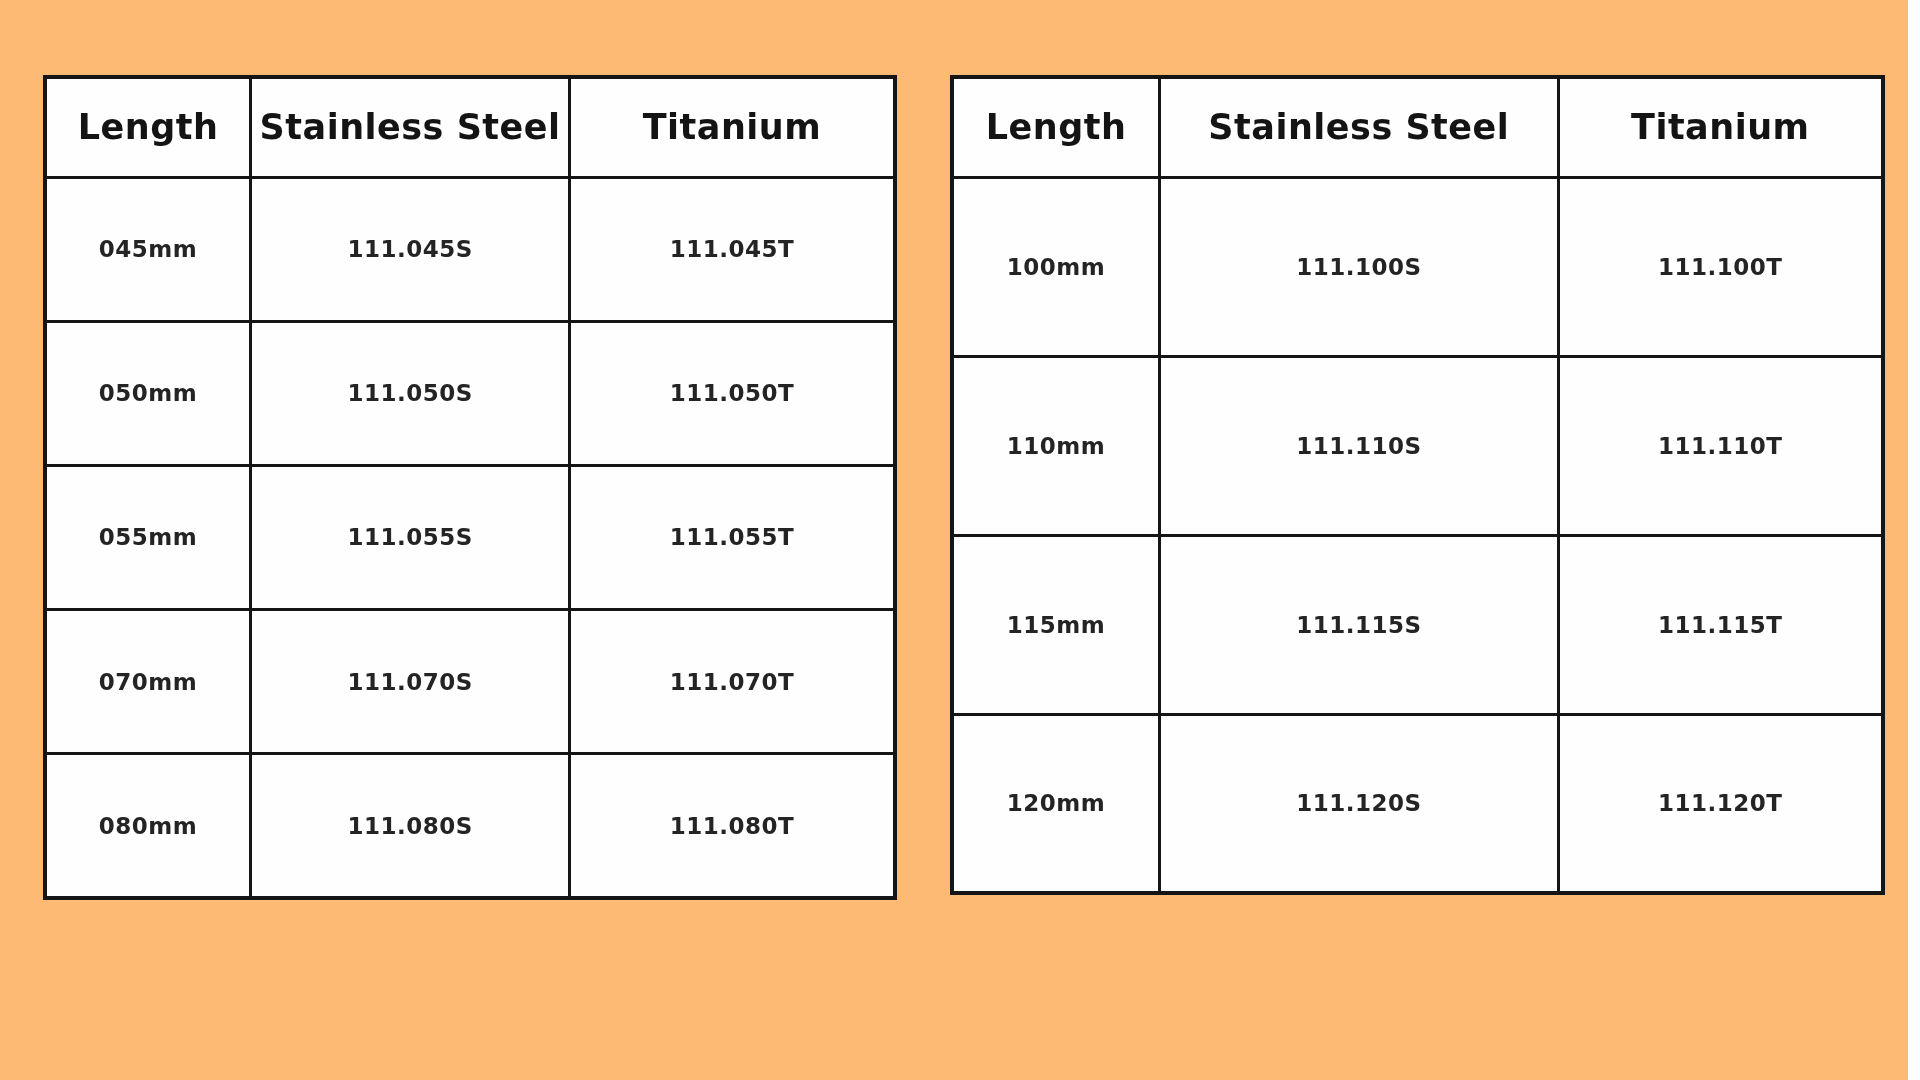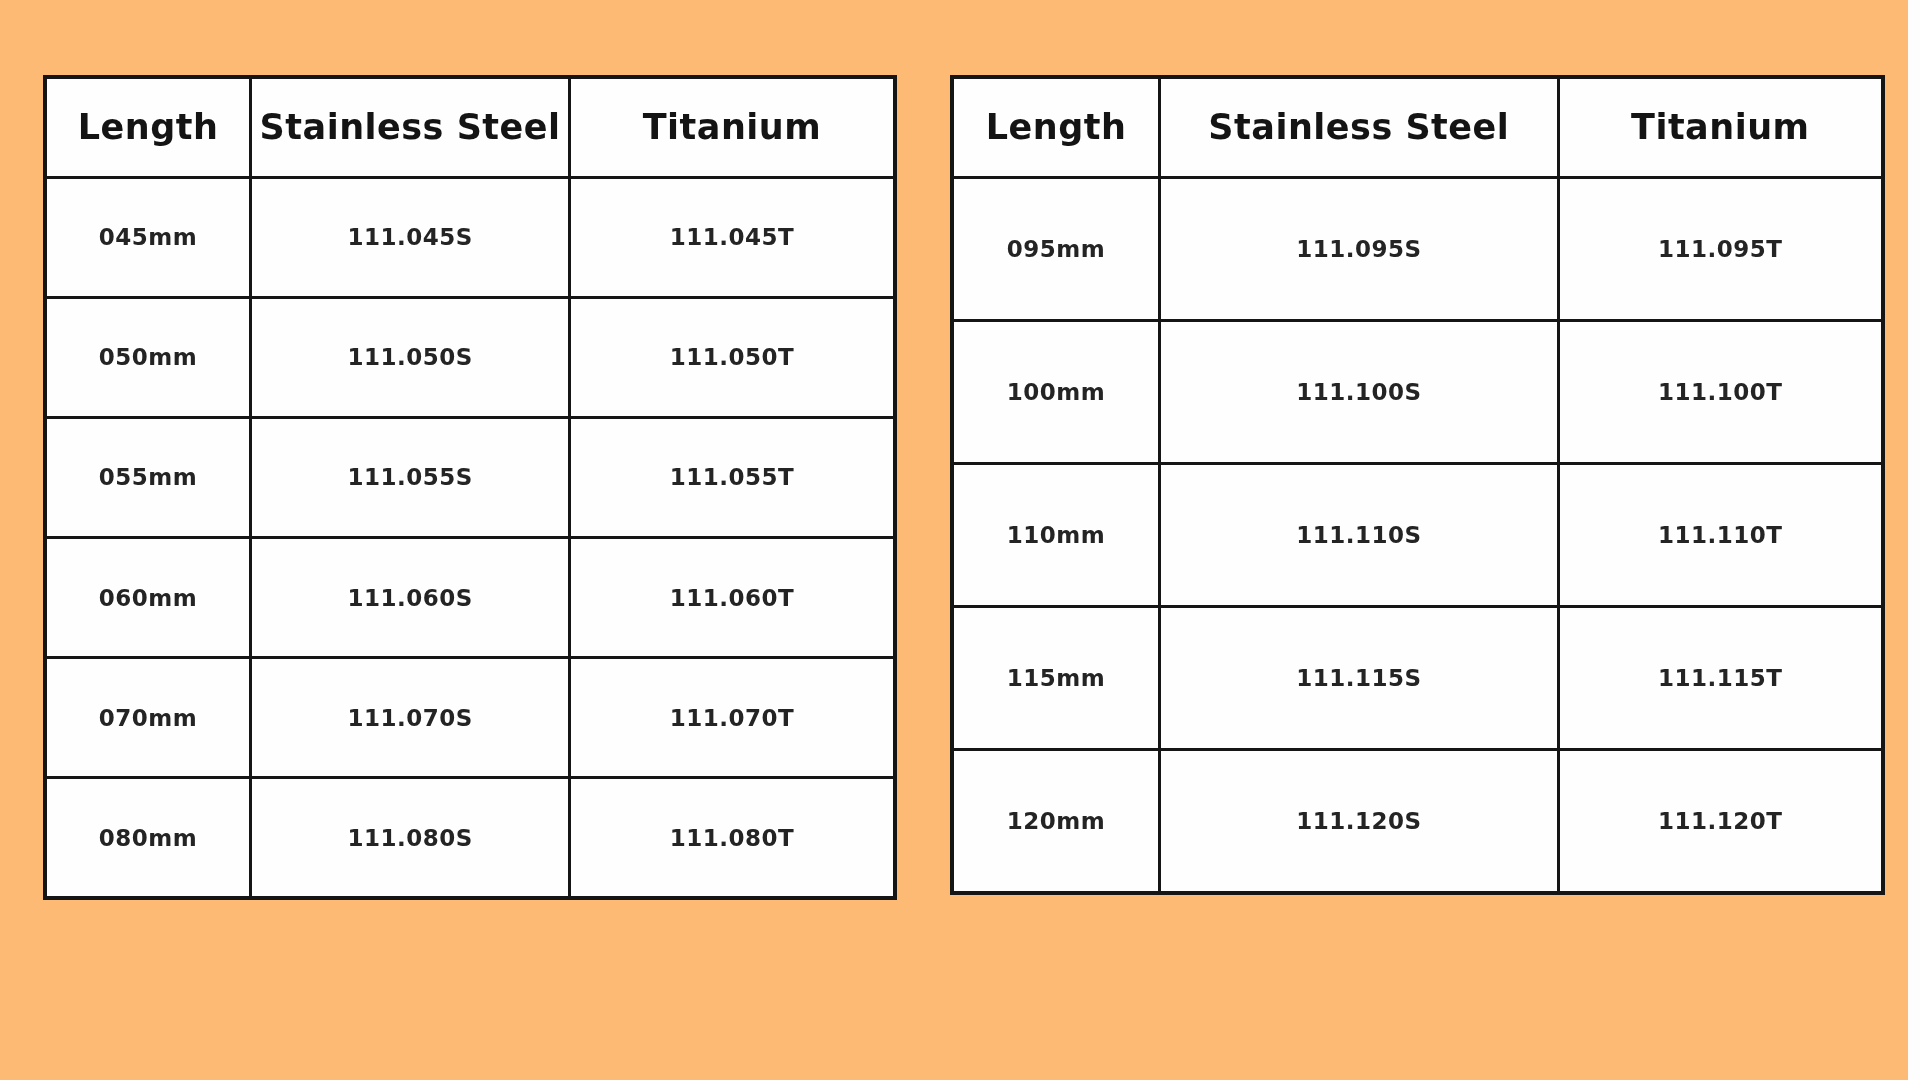--- a/index.html
+++ b/index.html
@@ -102,25 +102,20 @@
           <td>050mm</td>
           <td>111.050S</td>
           <td>111.050T</td>
         </tr>
         <tr>
           <td>055mm</td>
           <td>111.055S</td>
           <td>111.055T</td>
         </tr>
         <tr>
-          <td>060mm</td>
-          <td>111.060S</td>
-          <td>111.060T</td>
-        </tr>
-        <tr>
           <td>070mm</td>
           <td>111.070S</td>
           <td>111.070T</td>
         </tr>
         <tr>
           <td>080mm</td>
           <td>111.080S</td>
           <td>111.080T</td>
         </tr>
       </tbody>
@@ -134,25 +129,20 @@
     </colgroup>
     <thead>
       <tr>
         <th>Length</th>
         <th>Stainless Steel</th>
         <th>Titanium</th>
       </tr>
     </thead>
     <tbody>
         <tr>
-          <td>095mm</td>
-          <td>111.095S</td>
-          <td>111.095T</td>
-        </tr>
-        <tr>
           <td>100mm</td>
           <td>111.100S</td>
           <td>111.100T</td>
         </tr>
         <tr>
           <td>110mm</td>
           <td>111.110S</td>
           <td>111.110T</td>
         </tr>
         <tr>

